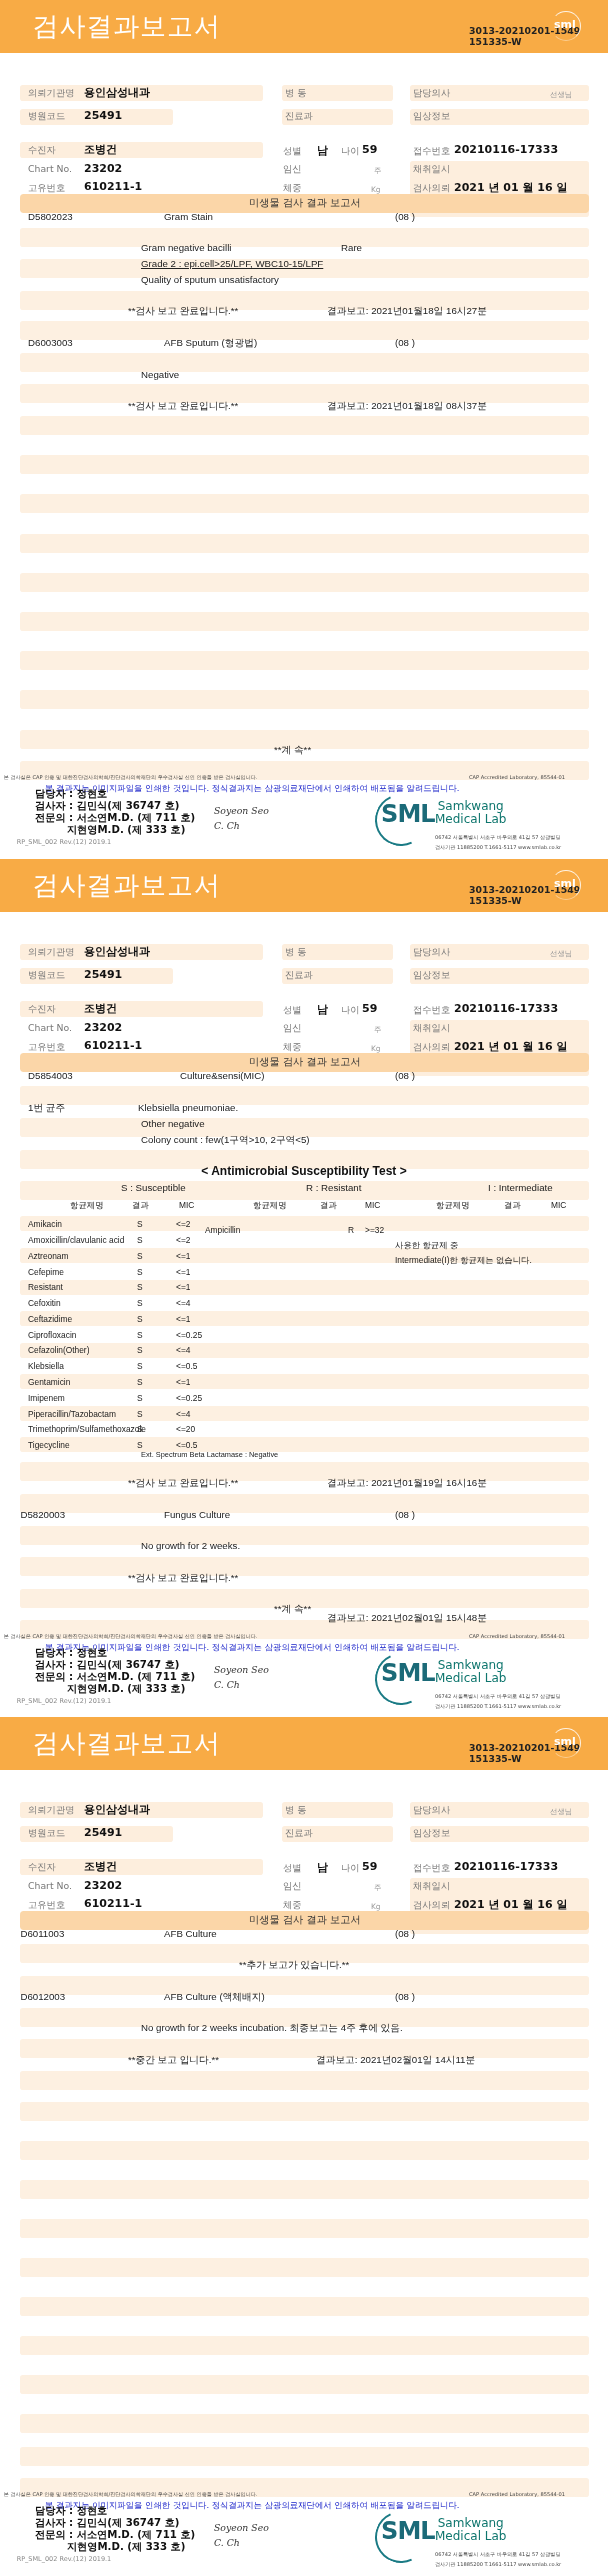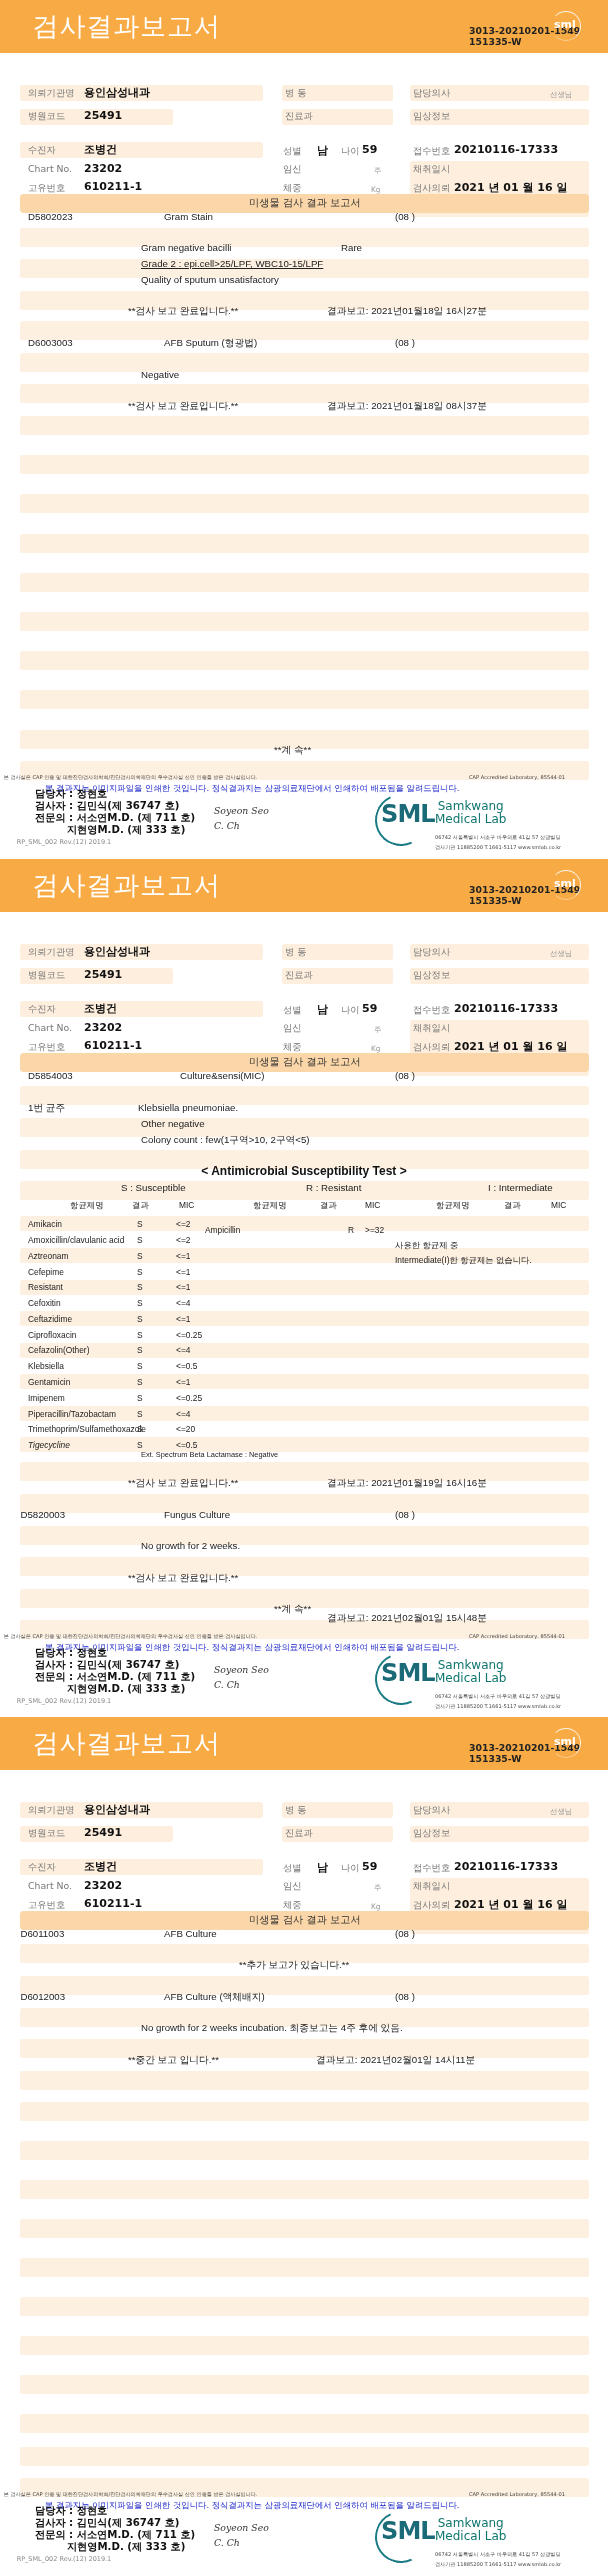--- a/index.html
+++ b/index.html
@@ -319,21 +319,21 @@
           <span class="t small" style="left: 137px; top: 550px;">S</span>
           <span class="t small" style="left: 176px; top: 550px;">&lt;=4</span>
         </div>
         <div>
           <span class="t small" style="left: 28px; top: 565px;">Trimethoprim/Sulfamethoxazole</span>
           <span class="t small" style="left: 137px; top: 565px;">S</span>
           <span class="t small" style="left: 176px; top: 565px;">&lt;=20</span>
         </div>
         <div class="stripe" style="top: 578px; height: 15px;"></div>
         <div>
-          <span class="t small" style="left: 28px; top: 581px; font-style: italic;">Tigecycline</span>
+          <span class="t small" style="left: 28px; top: 581px;">Tigecycline</span>
           <span class="t small" style="left: 137px; top: 581px;">S</span>
           <span class="t small" style="left: 176px; top: 581px;">&lt;=0.5</span>
         </div>
       </div>
 
     <span class="t small" style="left:348px;top:366px;">R</span>
     <span class="t small" style="left:205px;top:366px;">Ampicillin</span>
     <span class="t small" style="left:365px;top:366px;">&gt;=32</span>
     <span class="t small" style="left:395px;top:381px;">사용한 항균제 중</span>
     <span class="t small" style="left:395px;top:396px;">Intermediate(I)한 항균제는 없습니다.</span>

